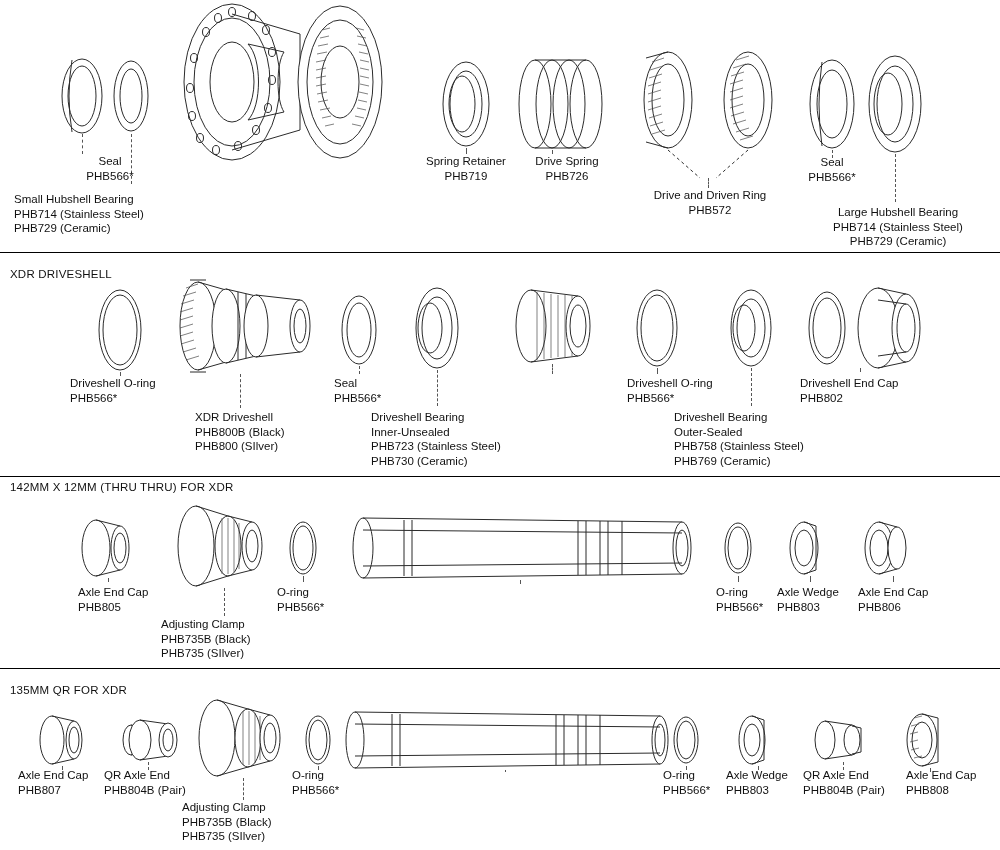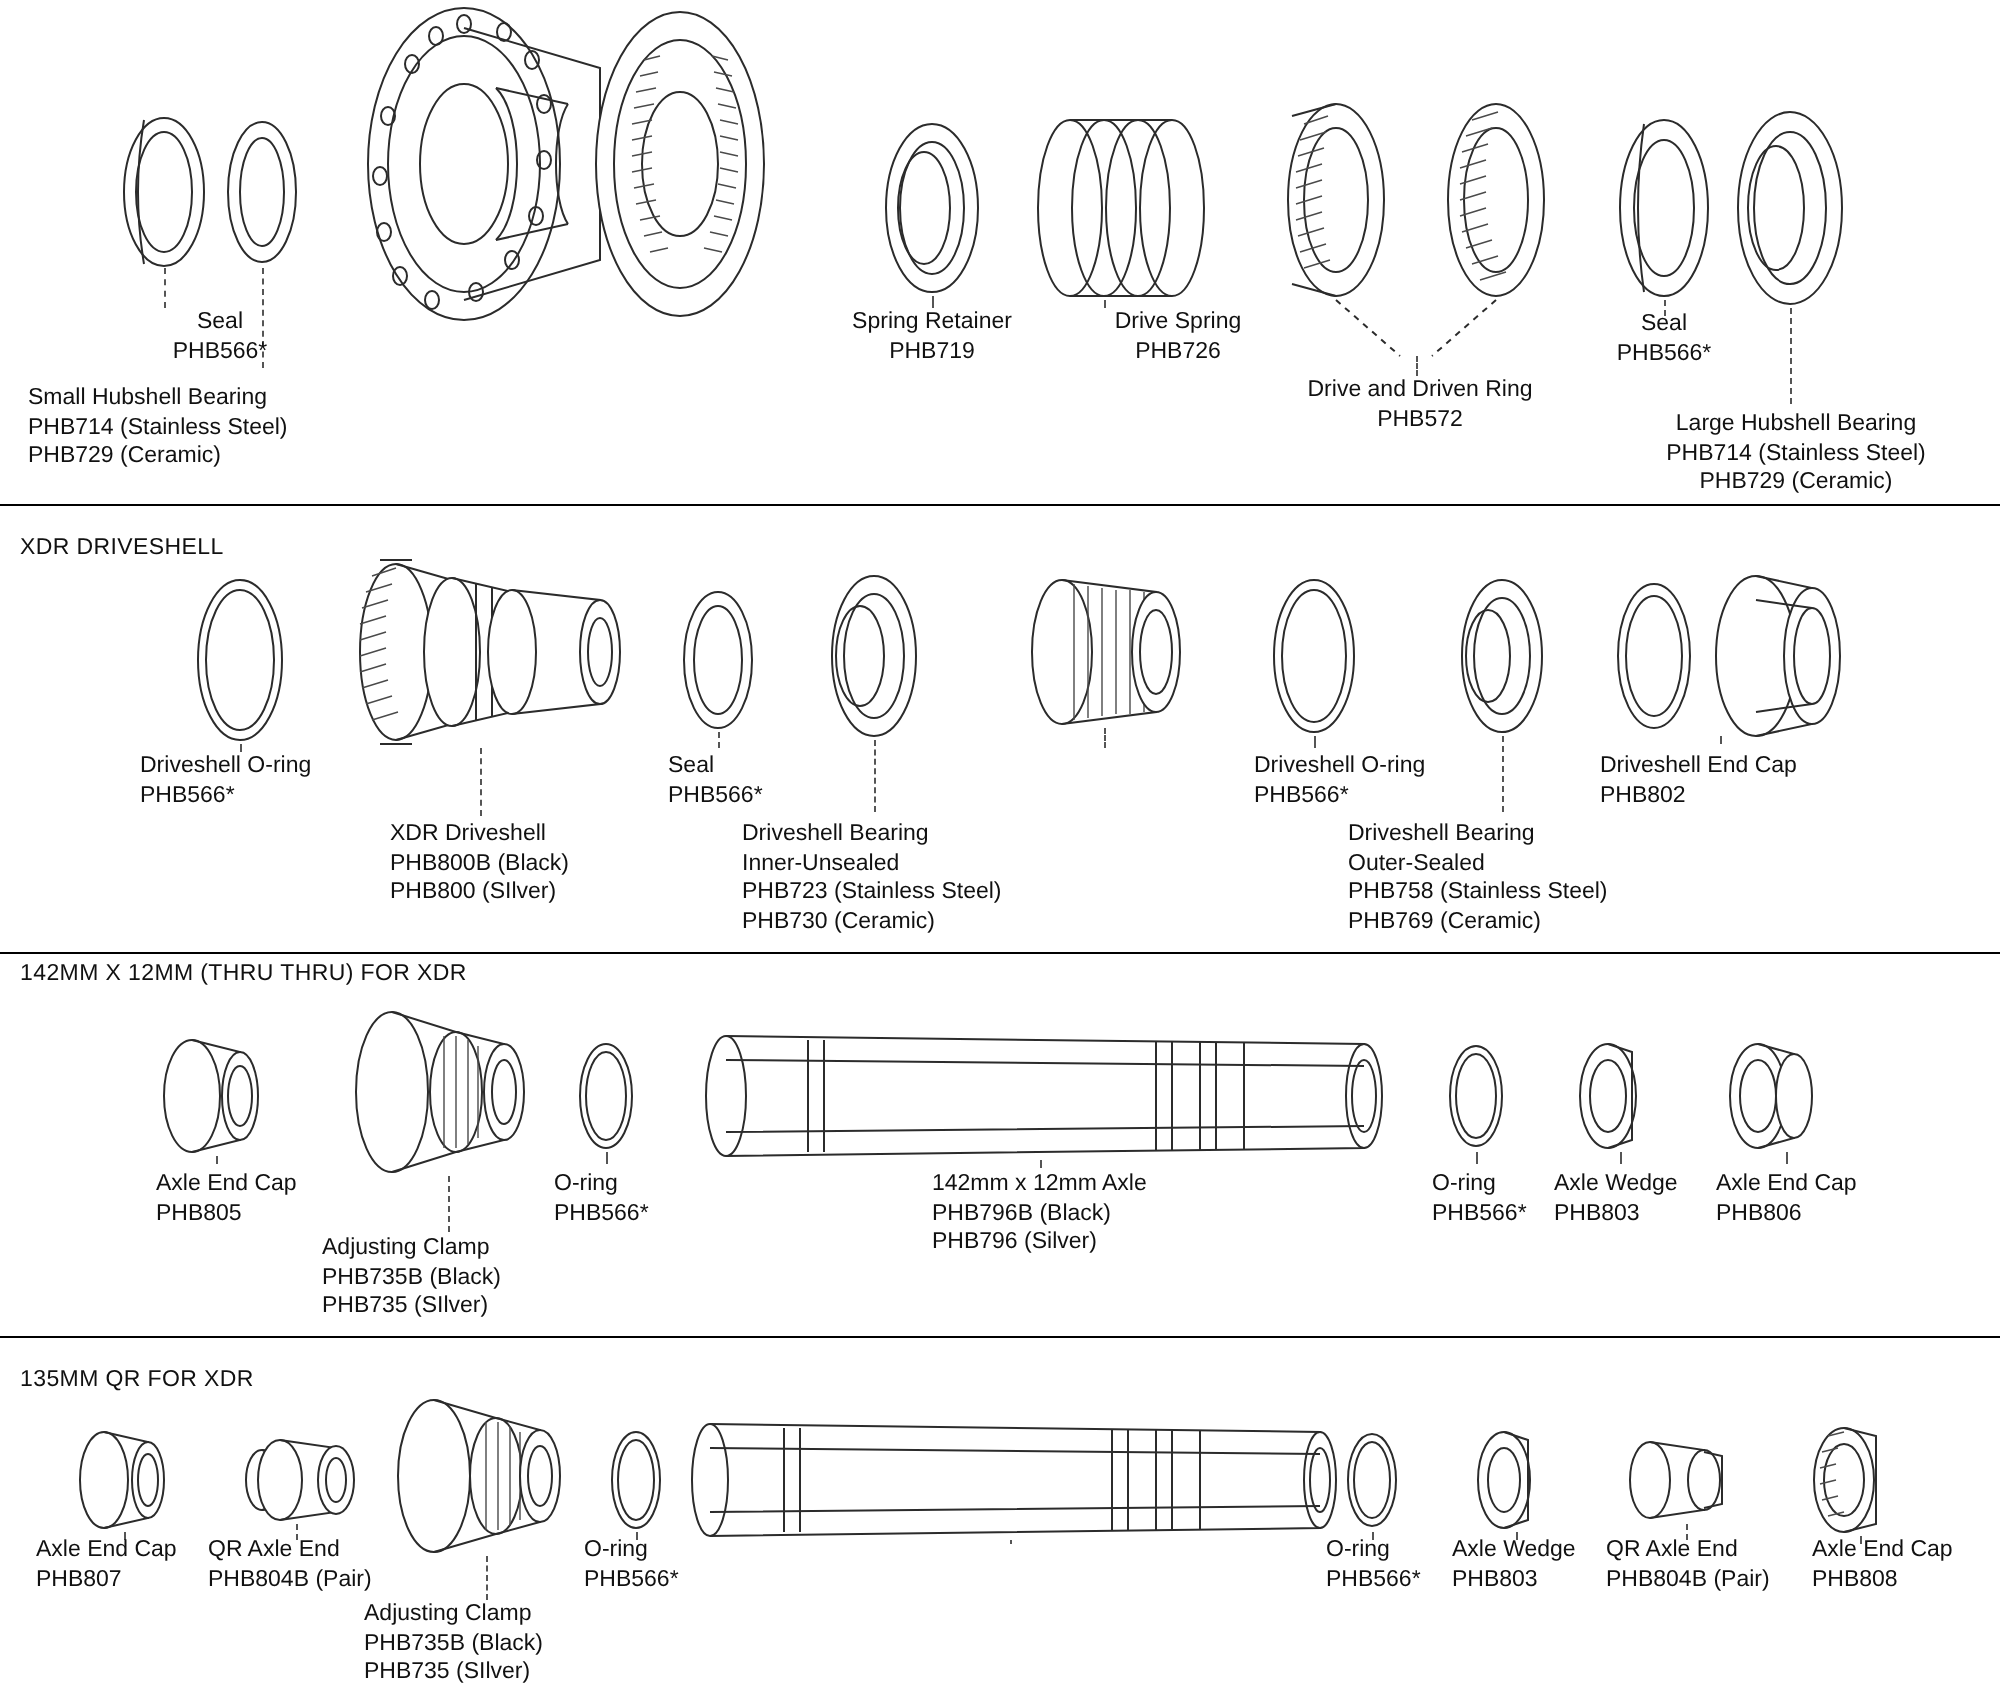--- a/index.html
+++ b/index.html
@@ -307,21 +307,21 @@
 
   <div class="lbl c" style="left:110px;top:154px;">
     <span>Seal<br>PHB566*</span>
   </div>
   <div class="lbl" style="left:14px;top:192px;">
     <span>Small Hubshell Bearing<br>PHB714 (Stainless Steel)<br>PHB729 (Ceramic)</span>
   </div>
   <div class="lbl c" style="left:466px;top:154px;">
     <span>Spring Retainer<br>PHB719</span>
   </div>
-  <div class="lbl c" style="left:589px;top:154px;">
+  <div class="lbl c" style="left:567px;top:154px;">
     <span>Drive Spring<br>PHB726</span>
   </div>
   <div class="lbl c" style="left:710px;top:188px;">
     <span>Drive and Driven Ring<br>PHB572</span>
   </div>
   <div class="lbl c" style="left:832px;top:155px;">
     <span>Seal<br>PHB566*</span>
   </div>
   <div class="lbl c" style="left:898px;top:205px;">
     <span>Large Hubshell Bearing<br>PHB714 (Stainless Steel)<br>PHB729 (Ceramic)</span>
@@ -367,23 +367,20 @@
   <div class="leader" style="left:893px;top:576px;height:6px;"></div>
 
   <div class="lbl" style="left:78px;top:585px;">
     <span>Axle End Cap<br>PHB805</span>
   </div>
   <div class="lbl" style="left:161px;top:617px;">
     <span>Adjusting Clamp<br>PHB735B (Black)<br>PHB735 (SIlver)</span>
   </div>
   <div class="lbl" style="left:277px;top:585px;">
     <span>O-ring<br>PHB566*</span>
-  </div>
-  <div class="lbl" style="left:466px;top:585px;">
-    <span>142mm x 12mm Axle<br>PHB796B (Black)<br>PHB796 (Silver)</span>
   </div>
   <div class="lbl" style="left:716px;top:585px;">
     <span>O-ring<br>PHB566*</span>
   </div>
   <div class="lbl" style="left:777px;top:585px;">
     <span>Axle Wedge<br>PHB803</span>
   </div>
   <div class="lbl" style="left:858px;top:585px;">
     <span>Axle End Cap<br>PHB806</span>
   </div>

